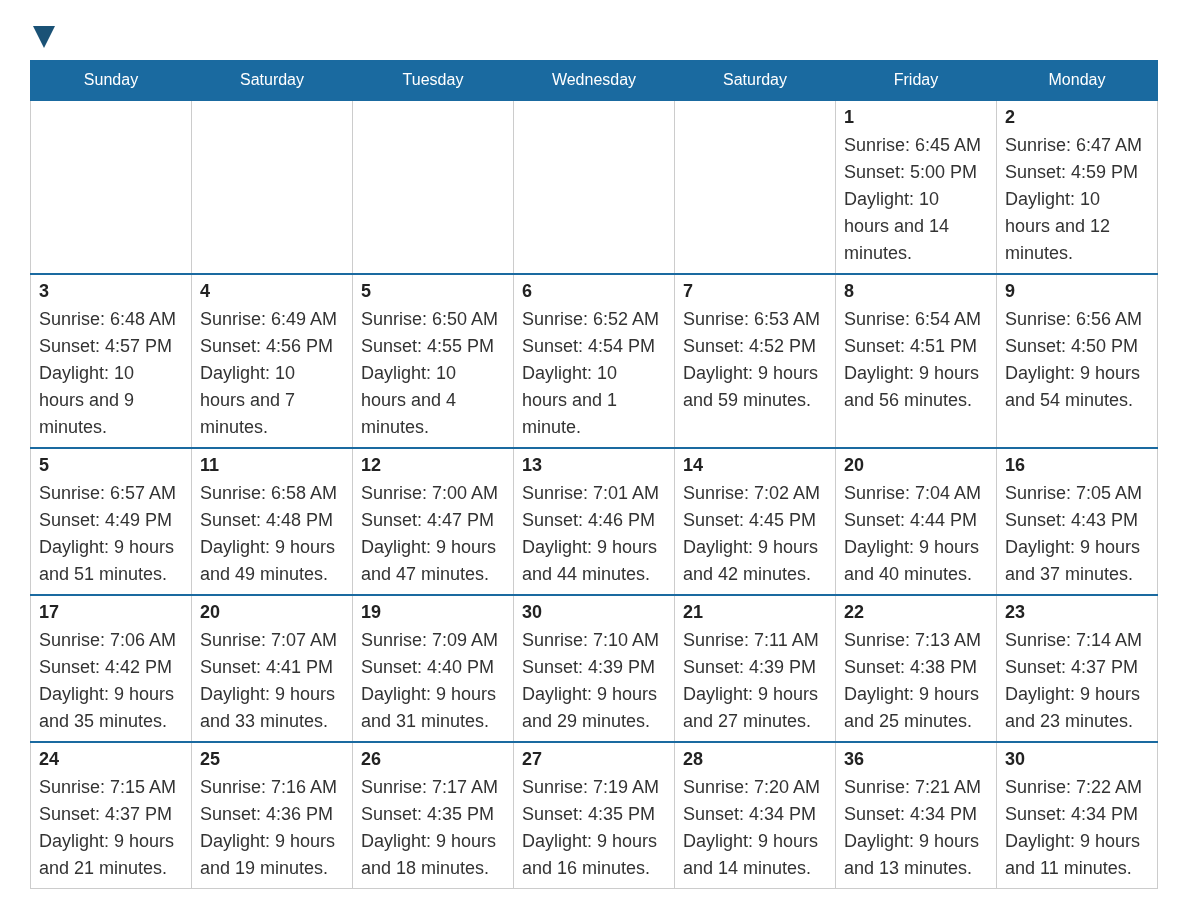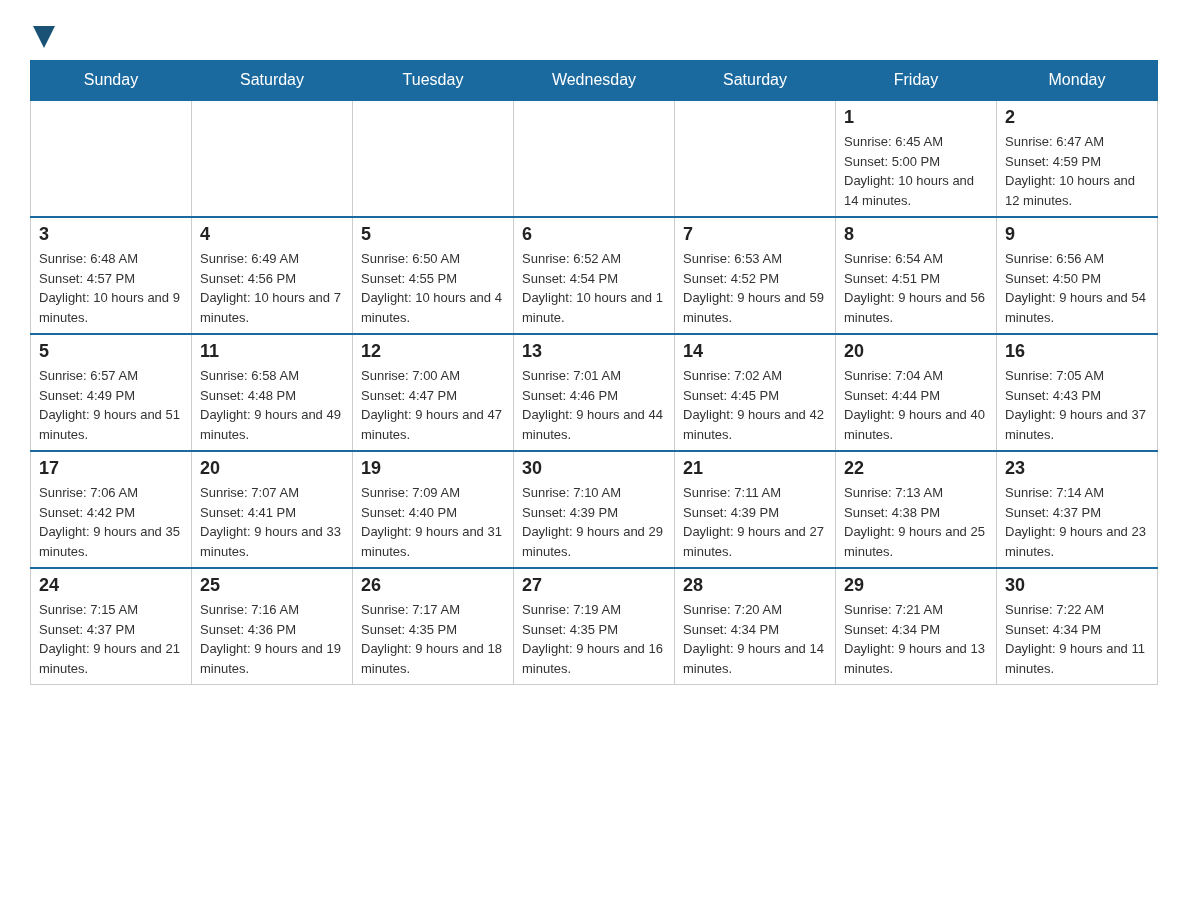--- a/index.html
+++ b/index.html
@@ -68,21 +68,21 @@
       border-top: 2px solid #1a6aa0;
     }
     .day-number {
       font-size: 18px;
       font-weight: bold;
       color: #222;
       display: block;
       margin-bottom: 4px;
     }
     .day-info {
-      font-size: 13px;
+      font-size: 18px;
       color: #333;
       line-height: 1.5;
     }
     .empty-cell {
       background: #f9f9f9;
     }
     .logo-wrapper {
       display: flex;
       flex-direction: column;
       align-items: flex-start;
@@ -253,21 +253,21 @@
         </td>
         <td>
           <span class="day-number">27</span>
           <div class="day-info">Sunrise: 7:19 AM<br>Sunset: 4:35 PM<br>Daylight: 9 hours and 16 minutes.</div>
         </td>
         <td>
           <span class="day-number">28</span>
           <div class="day-info">Sunrise: 7:20 AM<br>Sunset: 4:34 PM<br>Daylight: 9 hours and 14 minutes.</div>
         </td>
         <td>
-          <span class="day-number">29</span>
+          <span class="day-number">36</span>
           <div class="day-info">Sunrise: 7:21 AM<br>Sunset: 4:34 PM<br>Daylight: 9 hours and 13 minutes.</div>
         </td>
         <td>
           <span class="day-number">30</span>
           <div class="day-info">Sunrise: 7:22 AM<br>Sunset: 4:34 PM<br>Daylight: 9 hours and 11 minutes.</div>
         </td>
       </tr>
     </tbody>
 </table>
 

